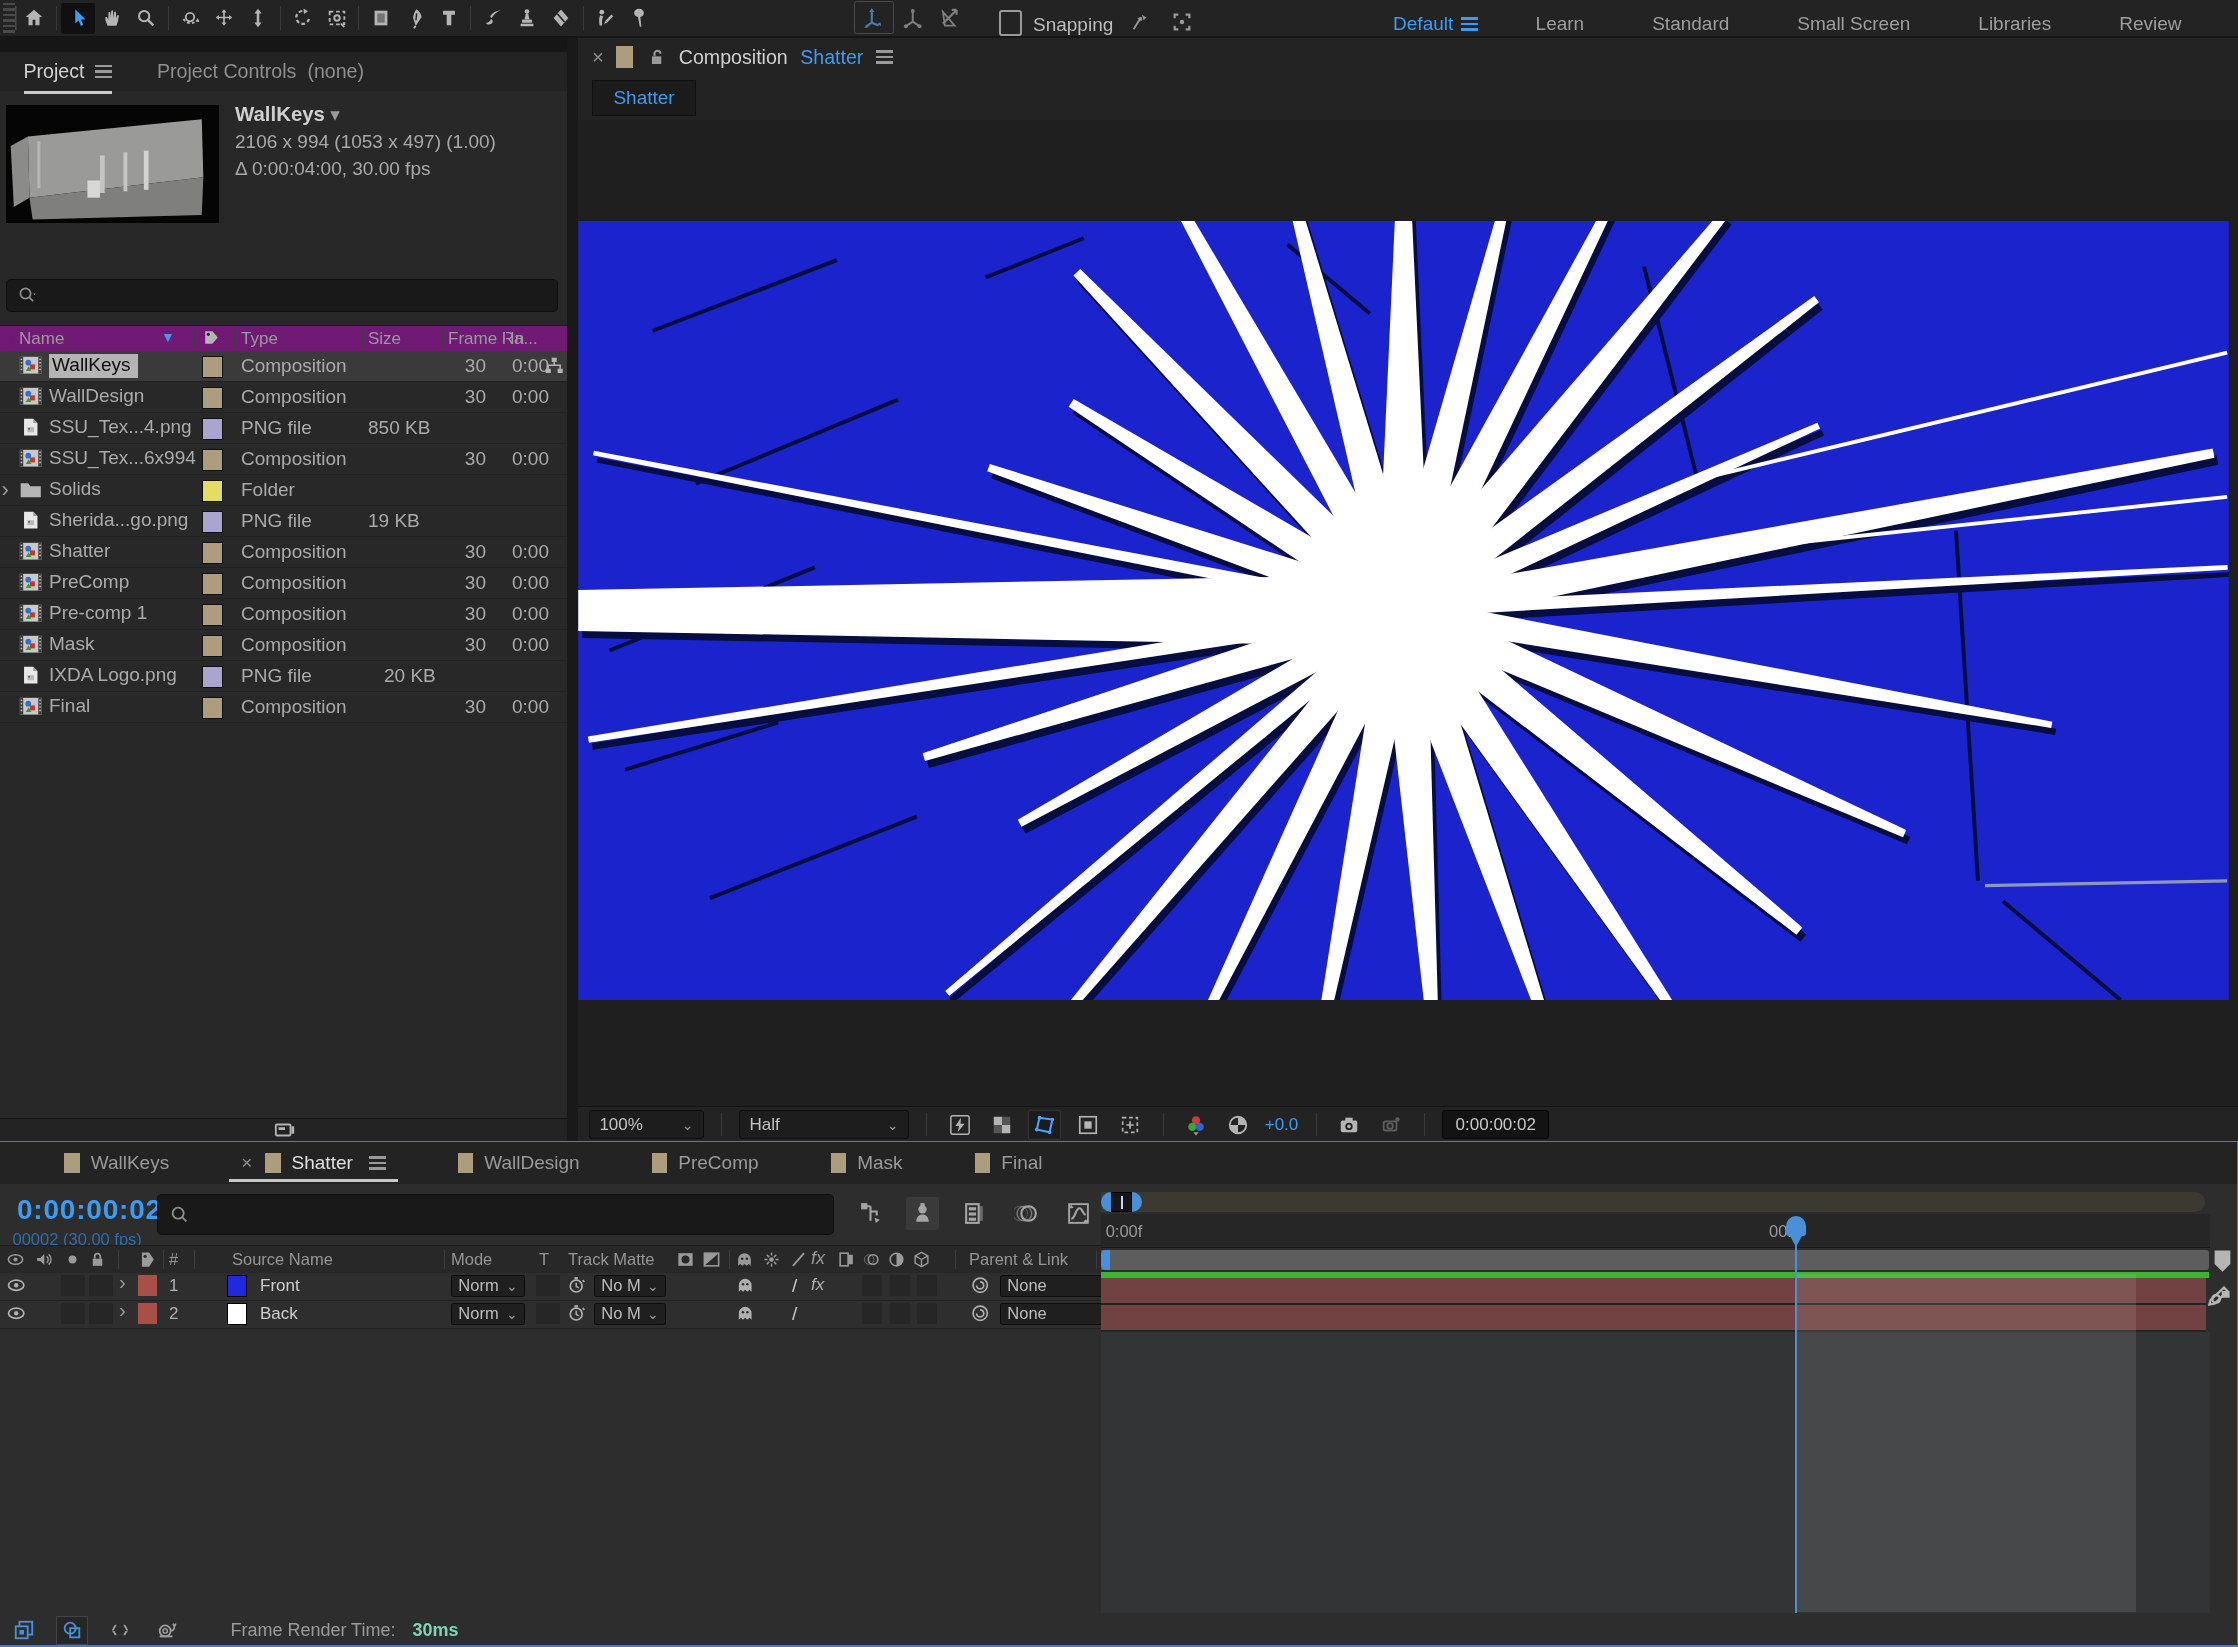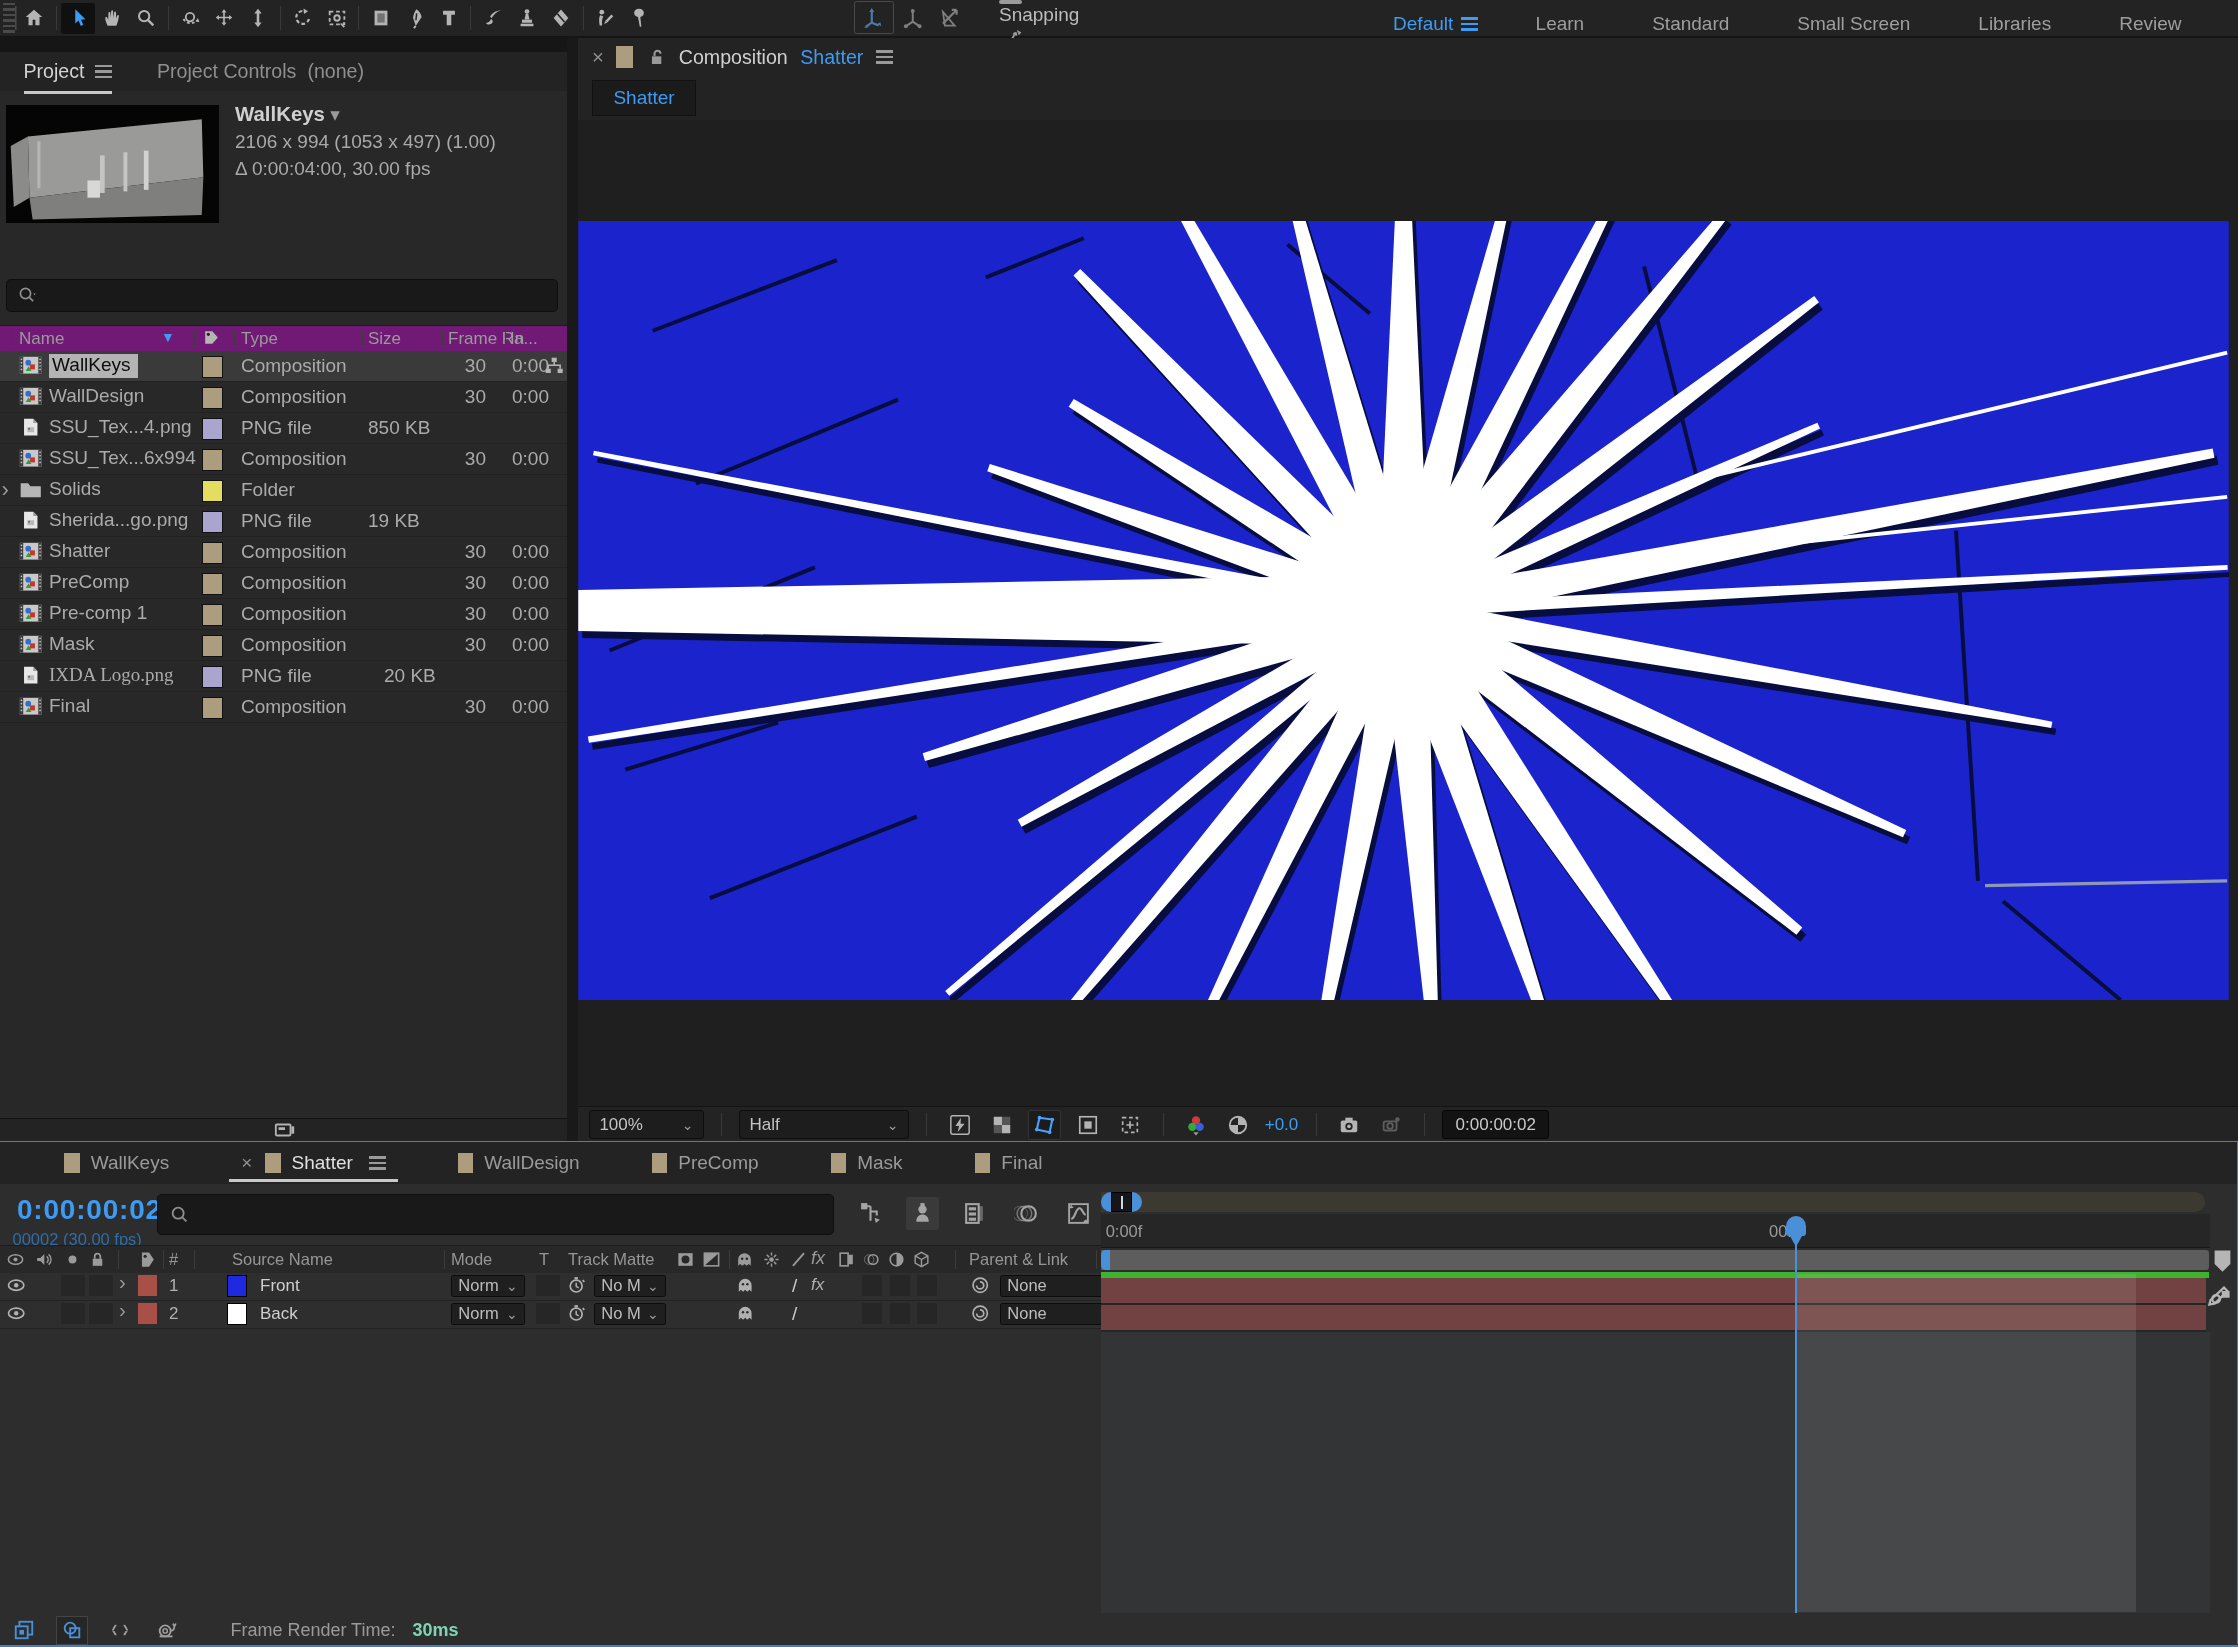--- a/index.html
+++ b/index.html
@@ -14,21 +14,21 @@
     border-right:3.1px solid transparent;box-shadow:4.7px 0 0 -3.1px #4a4a4a;}
   #tools{position:absolute;left:17px;top:0;height:36px;display:flex;align-items:center;}
   .tool{width:34px;height:31px;display:flex;align-items:center;justify-content:center;color:#b4b4b4;border-radius:2.4px;}
   .tool.active{background:#101010;color:#3e9bf3;}
   .tool svg{width:22px;height:22px;}
   .tsep{width:0.8px;height:23.5px;background:#3a3a3a;margin:0 4.7px;}
   #axis-group{position:absolute;left:854px;top:2.4px;display:flex;align-items:center;height:31px;}
   .axisbtn{width:38px;height:31px;display:flex;align-items:center;justify-content:center;color:#7f7f7f;}
   .axisbtn.active{color:#4d7ba8;border:0.8px solid #4a4a4a;border-radius:2.4px;}
   .axisbtn svg{width:23.5px;height:23.5px;}
-  #snap-group{position:absolute;left:999px;top:0;height:36px;display:flex;align-items:flex-start;flex-direction:column;}
+  #snap-group{position:absolute;left:999px;top:0;height:36px;display:flex;align-items:flex-end;gap:11px;}
   .checkbox{width:19px;height:22px;border:2.4px solid #9a9a9a;border-radius:3.1px;background:transparent;}
   #snap-label{font-size:19px;color:#bdbdbd;}
   #snap-group svg{width:22px;height:22px;color:#9a9a9a;}
   #workspaces{position:absolute;right:23.5px;top:0;height:36px;display:flex;align-items:center;gap:0;margin-top:6px;}
   .ws{font-size:19px;color:#9e9e9e;padding:0 34px;white-space:nowrap;}
   .ws.active{color:#3e9bf3;padding-right:7.8px;}
   .wsmenu{display:inline-block;margin:0 23.5px 0 0;}
   .bars{display:inline-block;width:17px;}
   .bars i{display:block;height:2.4px;background:#3e9bf3;margin:3.1px 0;}
   .bars.gray i{background:#9a9a9a;}
@@ -599,21 +599,21 @@
       </div>
       <div class="prow">
         <span class="cell" style="left: 19px; top: 3.9px;">
           <svg viewBox="0 0 28 24">
             <path d="M6 2 h11 l5 5 v15 H6 Z" fill="#e8e8e8"></path>
             <path d="M17 2 l5 5 h-5 Z" fill="#9a9a9a"></path>
             <rect x="10" y="12" width="8" height="6" fill="#b9b9b9"></rect>
             <circle cx="12" cy="14" r="1.2" fill="#6a6a6a"></circle>
           </svg>
         </span>
-        <span class="cell nm" style="left: 49px; font-family: Liberation Serif, serif;">IXDA Logo.png</span>
+        <span class="cell nm" style="left: 49px;">IXDA Logo.png</span>
         <span class="labelsq" style="left: 202px; background: rgb(169, 165, 207);"></span>
         <span class="cell" style="left: 241px;">PNG file</span>
         <span class="cell" style="left: 368px; margin-left: 16px;">20 KB</span>
       </div>
       <div class="prow">
         <span class="cell" style="left: 19px; top: 3.9px;">
           <svg viewBox="0 0 28 24">
             <rect x="1" y="2" width="26" height="20" fill="#c9c9c9"></rect>
             <rect x="1" y="2" width="4" height="20" fill="#3a3a3a"></rect>
             <rect x="23" y="2" width="4" height="20" fill="#3a3a3a"></rect>

